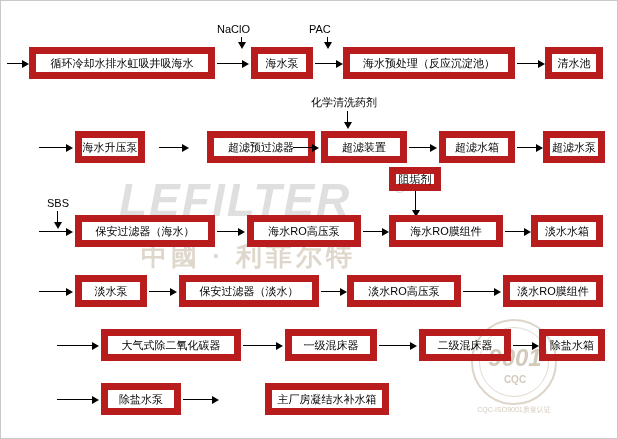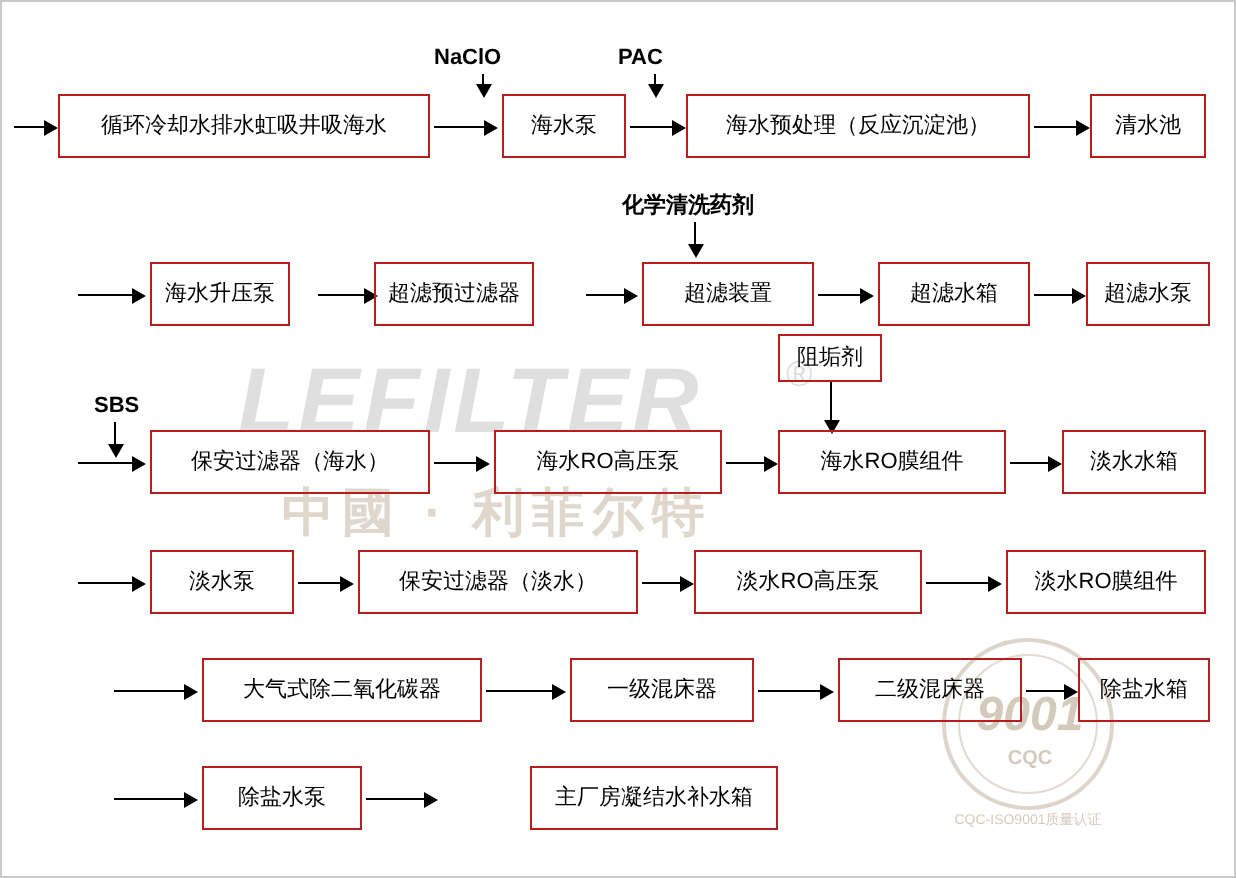--- a/index.html
+++ b/index.html
@@ -79,37 +79,36 @@
     left:452px;top:404px;
     width:122px;
     text-align:center;
     font-size:7px;
     color:rgba(170,150,120,0.50);
   }
   
   .box{
     position:absolute;
     box-sizing:border-box;
-    border:1px solid #b91c1c;
+    border:7px solid #b91c1c;
     background:transparent;
     display:flex;
     align-items:center;
     justify-content:center;
     font-size:11px;
     line-height:1.1;
     color:#000;
     text-align:right;
     white-space:nowrap;
   }
   .lbl{
     position:absolute;
     font-size:11px;
     color:#000;
     white-space:nowrap;
-    font-weight:bold;
   }
   
   .arrow{
     position:absolute;
     height:0;
   }
   .arrow .shaft{
     position:absolute;
     left:0;top:0;
     height:1px;
@@ -207,21 +206,21 @@
       <div class="head" style="left:27px;"></div>
   </div>
 
   <div class="box" style="left:74px;top:130px;width:70px;height:32px;">海水升压泵</div>
 
   <div class="arrow" style="left:158px;top:146px;width:30px;">
     <div class="shaft" style="width:23px;"></div>
       <div class="head" style="left:23px;"></div>
   </div>
 
-  <div class="box" style="left:186px;top:130px;width:80px;height:32px;">超滤预过滤器</div>
+  <div class="box" style="left:206px;top:130px;width:108px;height:32px;">超滤预过滤器</div>
 
   <div class="arrow" style="left:292px;top:146px;width:26px;">
     <div class="shaft" style="width:19px;"></div>
       <div class="head" style="left:19px;"></div>
   </div>
 
   <div class="box" style="left:320px;top:130px;width:86px;height:32px;">超滤装置</div>
 
   <div class="arrow" style="left:408px;top:146px;width:28px;">
     <div class="shaft" style="width:21px;"></div>

